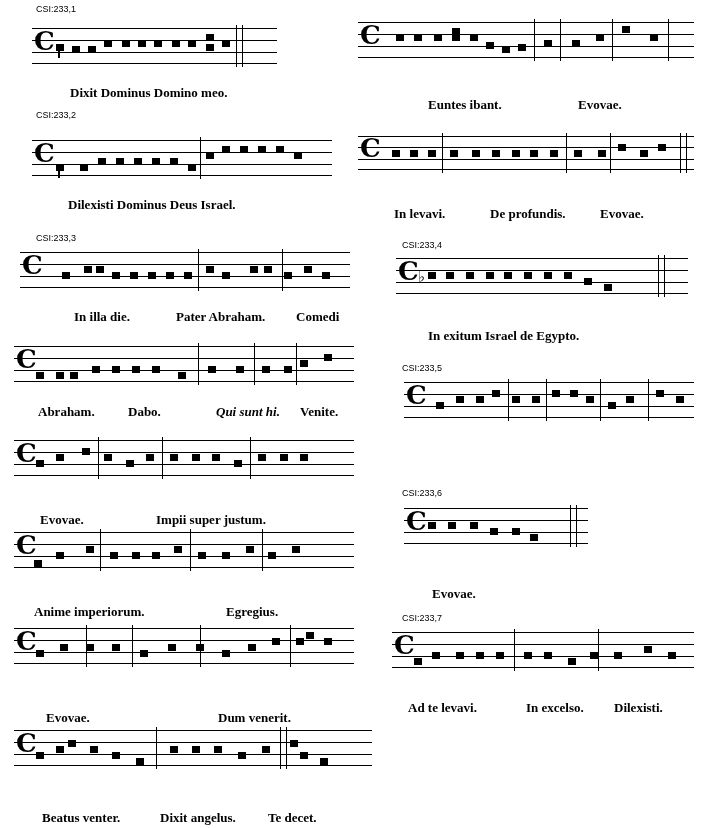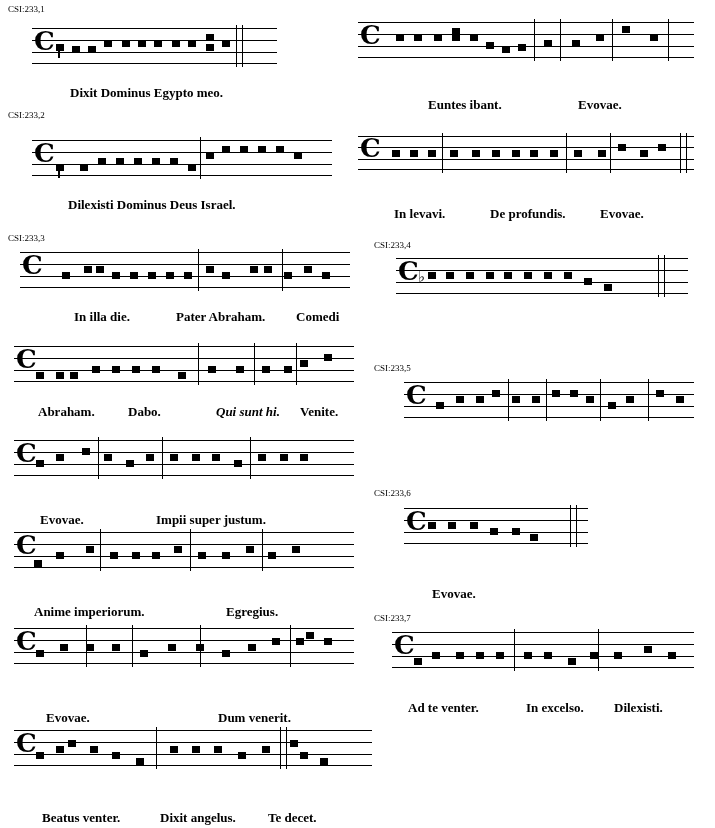--- a/index.html
+++ b/index.html
@@ -7,24 +7,25 @@
     width:715px;height:828px;
     background:#ffffff;
     font-family:"Liberation Serif", serif;
     position:relative;
     overflow:hidden;
   }
   .page{position:relative;width:715px;height:828px;}
 
   .ref{
     position:absolute;
-    font-family:Liberation Serif, serif;
+    font-family:Liberation Sans, sans-serif;
     font-size:9px;
     color:#000;
     white-space:nowrap;
+    margin-left:28px;
   }
 
   
   .staff{
     position:absolute;
     box-sizing:border-box;
   }
   .staff .ln{
     position:absolute;
     left:0;right:0;
@@ -105,21 +106,21 @@
       <div class="nt" style="left: 72px; top: 12px;"></div>
       <div class="nt" style="left: 90px; top: 12px;"></div>
       <div class="nt" style="left: 106px; top: 12px;"></div>
       <div class="nt" style="left: 122px; top: 12px;"></div>
       <div class="nt" style="left: 140px; top: 12px;"></div>
       <div class="nt" style="left: 156px; top: 12px;"></div>
       <div class="nt" style="left: 174px; top: 6px;"></div>
       <div class="nt" style="left: 174px; top: 16px;"></div>
       <div class="nt" style="left: 190px; top: 12px;"></div>
     </div>
-    <div class="lyr" style="left: 70px; top: 85px;">Dixit Dominus Egypto meo.</div>
+    <div class="lyr" style="left: 70px; top: 85px;">Dixit Dominus Domino meo.</div>
     <div class="staff" style="left: 358px; top: 22px; width: 336px; height: 36px;">
       <div class="ln l0"></div>
       <div class="ln l1"></div>
       <div class="ln l2"></div>
       <div class="ln l3"></div>
       <div class="clef" style="left: 2px; top: 0px;">C</div>
       <div class="bar" style="left: 176px; top: -3px; height: 42px;"></div>
       <div class="bar" style="left: 202px; top: -3px; height: 42px;"></div>
       <div class="bar" style="left: 254px; top: -3px; height: 42px;"></div>
       <div class="bar" style="left: 310px; top: -3px; height: 42px;"></div>
@@ -236,20 +237,21 @@
       <div class="nt" style="left: 50px; top: 14px;"></div>
       <div class="nt" style="left: 70px; top: 14px;"></div>
       <div class="nt" style="left: 90px; top: 14px;"></div>
       <div class="nt" style="left: 108px; top: 14px;"></div>
       <div class="nt" style="left: 128px; top: 14px;"></div>
       <div class="nt" style="left: 148px; top: 14px;"></div>
       <div class="nt" style="left: 168px; top: 14px;"></div>
       <div class="nt" style="left: 188px; top: 20px;"></div>
       <div class="nt" style="left: 208px; top: 26px;"></div>
     </div>
+    <div class="lyr" style="left: 428px; top: 328px;">In exitum Israel de Egypto.</div>
     <div class="staff" style="left: 14px; top: 346px; width: 340px; height: 36px;">
       <div class="ln l0"></div>
       <div class="ln l1"></div>
       <div class="ln l2"></div>
       <div class="ln l3"></div>
       <div class="clef" style="left: 2px; top: 0px;">C</div>
       <div class="bar" style="left: 184px; top: -3px; height: 42px;"></div>
       <div class="bar" style="left: 240px; top: -3px; height: 42px;"></div>
       <div class="bar" style="left: 282px; top: -3px; height: 42px;"></div>
       <div class="nt" style="left: 22px; top: 26px;"></div>
@@ -403,21 +405,21 @@
       <div class="nt" style="left: 84px; top: 20px;"></div>
       <div class="nt" style="left: 104px; top: 20px;"></div>
       <div class="nt" style="left: 132px; top: 20px;"></div>
       <div class="nt" style="left: 152px; top: 20px;"></div>
       <div class="nt" style="left: 176px; top: 26px;"></div>
       <div class="nt" style="left: 198px; top: 20px;"></div>
       <div class="nt" style="left: 222px; top: 20px;"></div>
       <div class="nt" style="left: 252px; top: 14px;"></div>
       <div class="nt" style="left: 276px; top: 20px;"></div>
     </div>
-    <div class="lyr" style="left: 408px; top: 700px;">Ad te venter.</div>
+    <div class="lyr" style="left: 408px; top: 700px;">Ad te levavi.</div>
     <div class="lyr" style="left: 526px; top: 700px;">In excelso.</div>
     <div class="lyr" style="left: 614px; top: 700px;">Dilexisti.</div>
     <div class="staff" style="left: 14px; top: 730px; width: 358px; height: 36px;">
       <div class="ln l0"></div>
       <div class="ln l1"></div>
       <div class="ln l2"></div>
       <div class="ln l3"></div>
       <div class="clef" style="left: 2px; top: 0px;">C</div>
       <div class="bar" style="left: 142px; top: -3px; height: 42px;"></div>
       <div class="bar" style="left: 266px; top: -3px; height: 42px;"></div>

